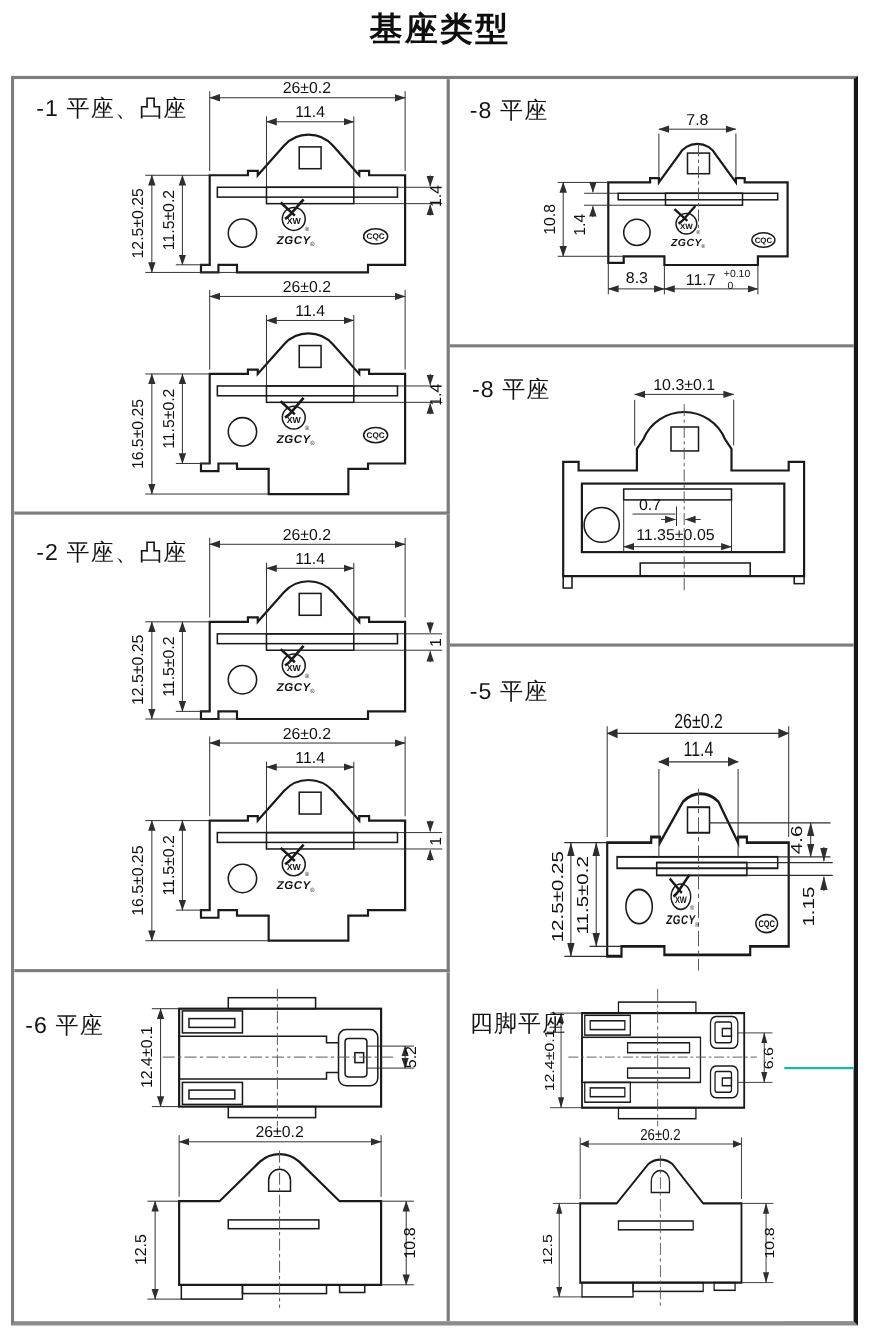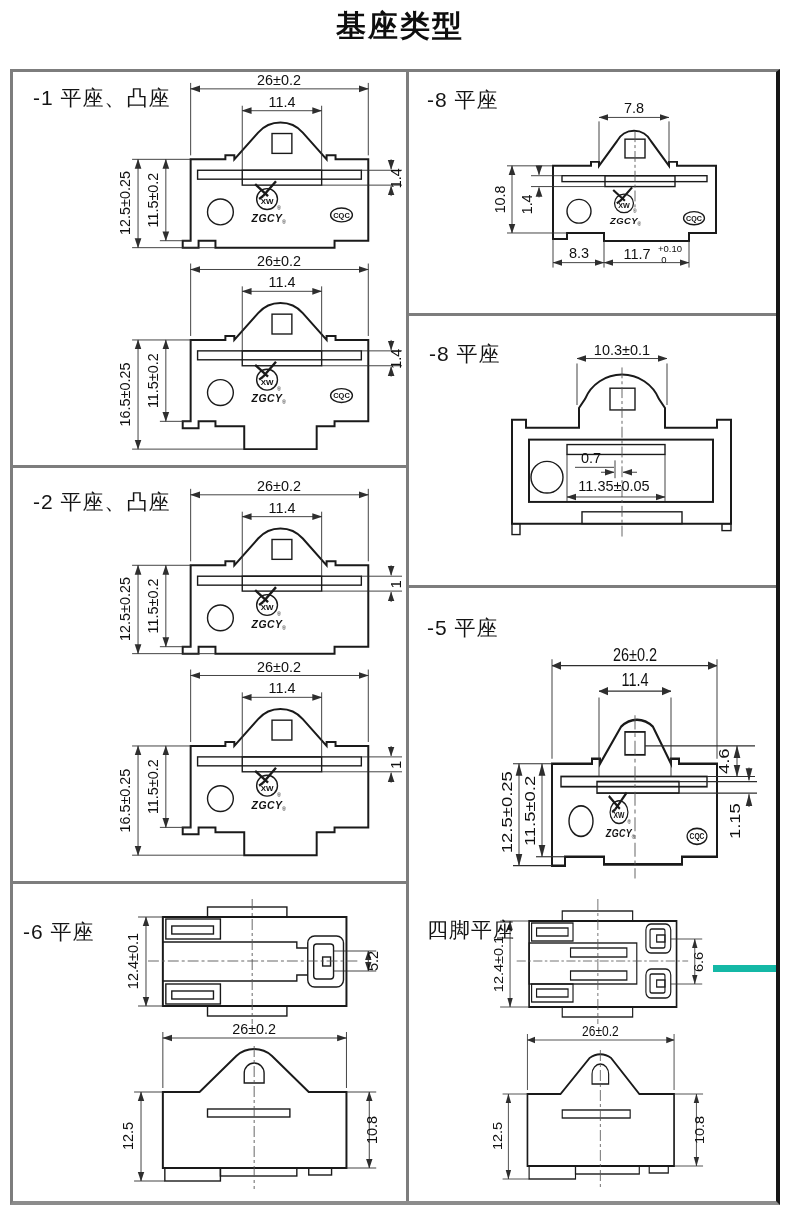--- a/index.html
+++ b/index.html
@@ -229,21 +229,21 @@
       <line class="ext" x1="206" y1="146" x2="206" y2="164"></line>
       <line class="dima" x1="192" y1="158" x2="205" y2="158"></line>
       <line class="dima" x1="228" y1="158" x2="214" y2="158"></line>
       <text class="dt" x="205" y="177">11.35±0.05</text>
       <line class="ext" x1="158" y1="140" x2="158" y2="187"></line>
       <line class="ext" x1="256" y1="140" x2="256" y2="187"></line>
       <line class="dim" x1="158" y1="183" x2="256" y2="183"></line>
     </svg>
   </div>
 
-  <div class="panel" style="left:396px;top:516px;width:367px;height:384px;border-bottom:7px solid #14b8a6;">
+  <div class="panel" style="left:396px;top:516px;width:367px;height:384px;border-bottom:2px solid #14b8a6;">
     <div class="plabel" style="left:18px;top:26px;">-5 平座</div>
     <svg viewBox="0 0 367 296" preserveAspectRatio="none">
       <path class="ol" d="M143,138 H183 V134 H191 V138 L212,109 A26,26 0 0 1 244,109 L262,138 V134 H270 V138 H308 V211 H273 V217 H195 V211 H156 V218 H143 Z"></path>
       <rect class="ol2" x="216" y="113" width="20" height="18"></rect>
       <rect class="ol2" x="152" y="148" width="146" height="8"></rect>
       <rect class="ol2" x="188" y="152" width="82" height="9"></rect>
       <circle class="ol2" cx="172" cy="183" r="12"></circle>
       <line class="cl" x1="226" y1="100" x2="226" y2="228"></line>
       <use href="#glogo" xlink:href="#glogo" transform="translate(210,176) scale(0.85)"></use>
       <use href="#gcqc" xlink:href="#gcqc" transform="translate(288,195) scale(0.9)"></use>

